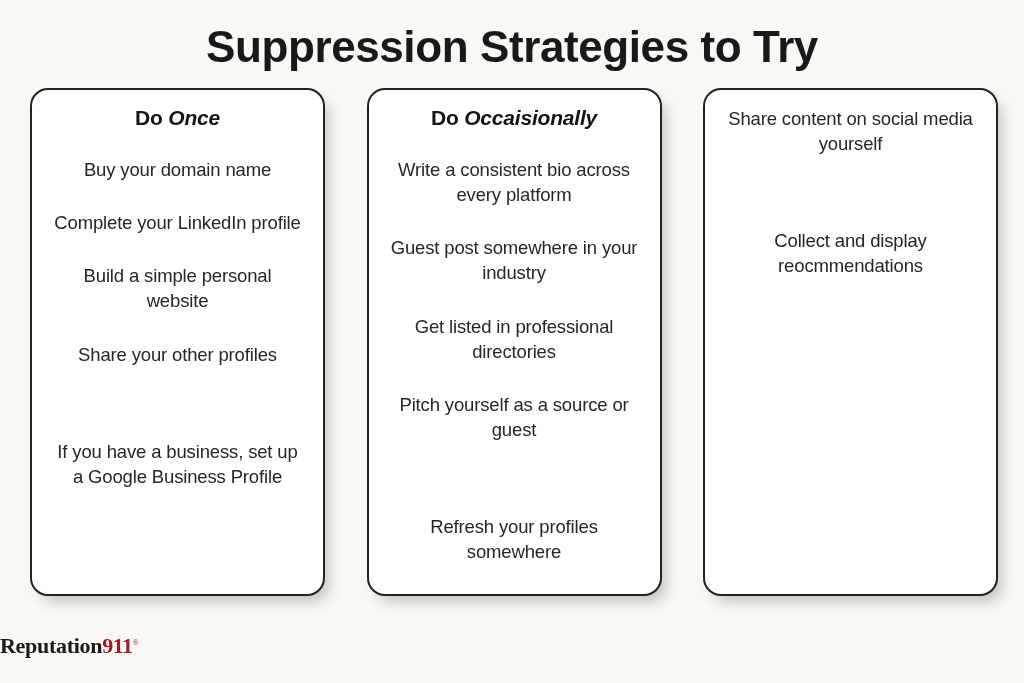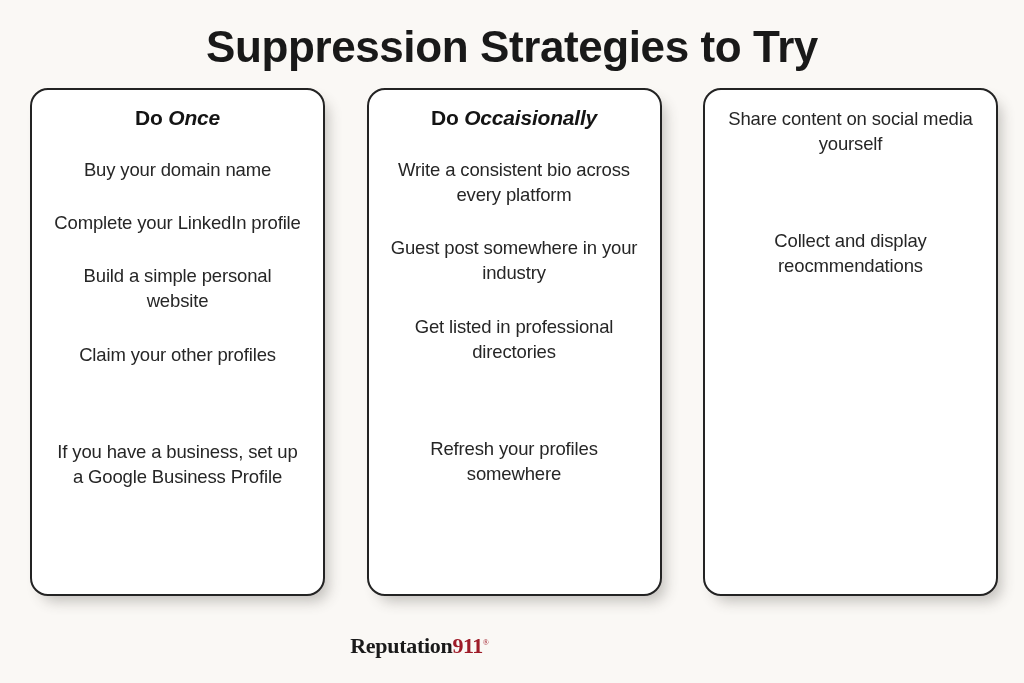--- a/index.html
+++ b/index.html
@@ -82,21 +82,21 @@
   .card-item:last-child {
     margin-bottom: 0;
     margin-top: 44px;
   }
 
   .brand-logo {
     position: absolute;
     left: 0;
     top: 633px;
     width: 839px;
-    text-align: center;
+    text-align: left;
     font-family: "Liberation Serif", "DejaVu Serif", serif;
     font-size: 22px;
     font-weight: 700;
     color: #1a1a1a;
     letter-spacing: -0.3px;
     white-space: nowrap;
   }
   .brand-logo .brand-num {
     color: #9e1b28;
     font-weight: 700;
@@ -118,33 +118,34 @@
 <div class="cards-row">
 
   <div class="card">
     <div class="card-header">
       <span>Do </span><span class="hdr-em">Once</span>
     </div>
     <div class="card-items">
       <div class="card-item">Buy your domain name</div>
       <div class="card-item">Complete your LinkedIn profile</div>
       <div class="card-item">Build a simple personal website</div>
-      <div class="card-item">Claim your other profiles</div>
+      <div class="card-item">Share your other profiles</div>
       <div class="card-item">If you have a business, set up a Google Business Profile</div>
     </div>
   </div>
 
   <div class="card">
     <div class="card-header">
       <span>Do </span><span class="hdr-em">Occaisionally</span>
     </div>
     <div class="card-items">
       <div class="card-item">Write a consistent bio across every platform</div>
       <div class="card-item">Guest post somewhere in your industry</div>
       <div class="card-item">Get listed in professional directories</div>
+      <div class="card-item">Pitch yourself as a source or guest</div>
       <div class="card-item">Refresh your profiles somewhere</div>
     </div>
   </div>
 
   <div class="card">
     <div class="card-items">
       <div class="card-item">Share content on social media yourself</div>
       <div class="card-item">Collect and display reocmmendations</div>
     </div>
   </div>

